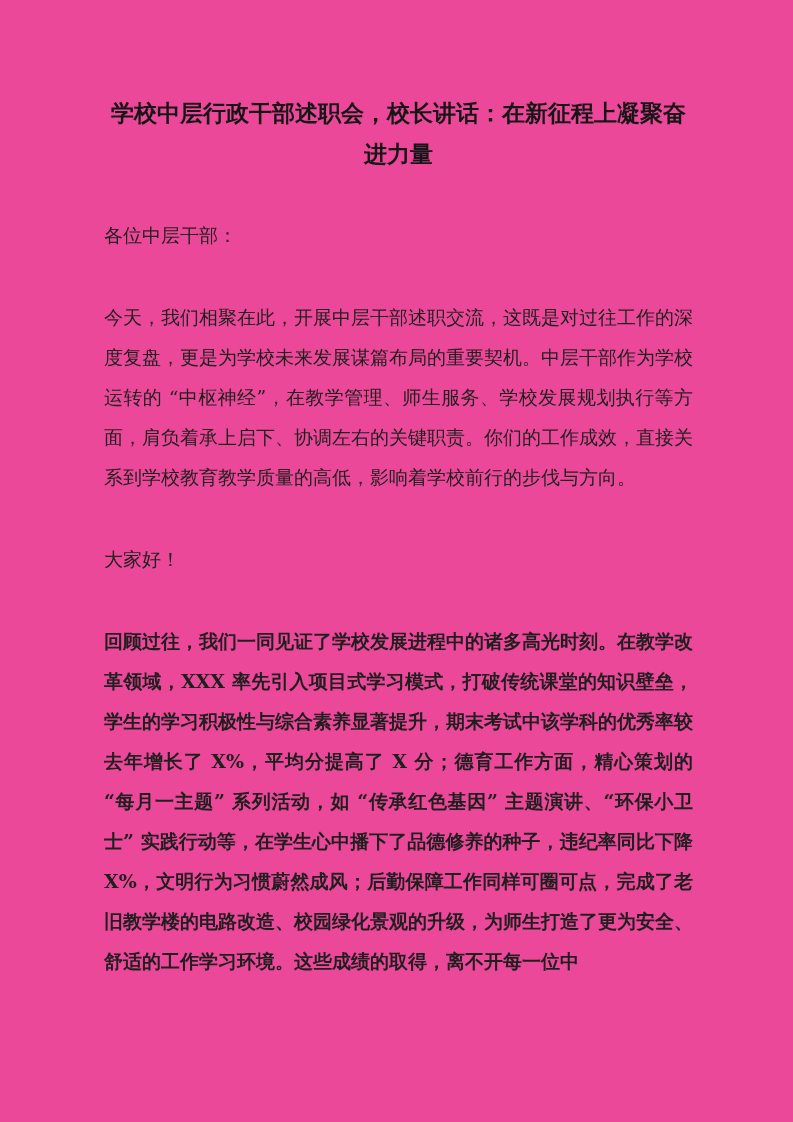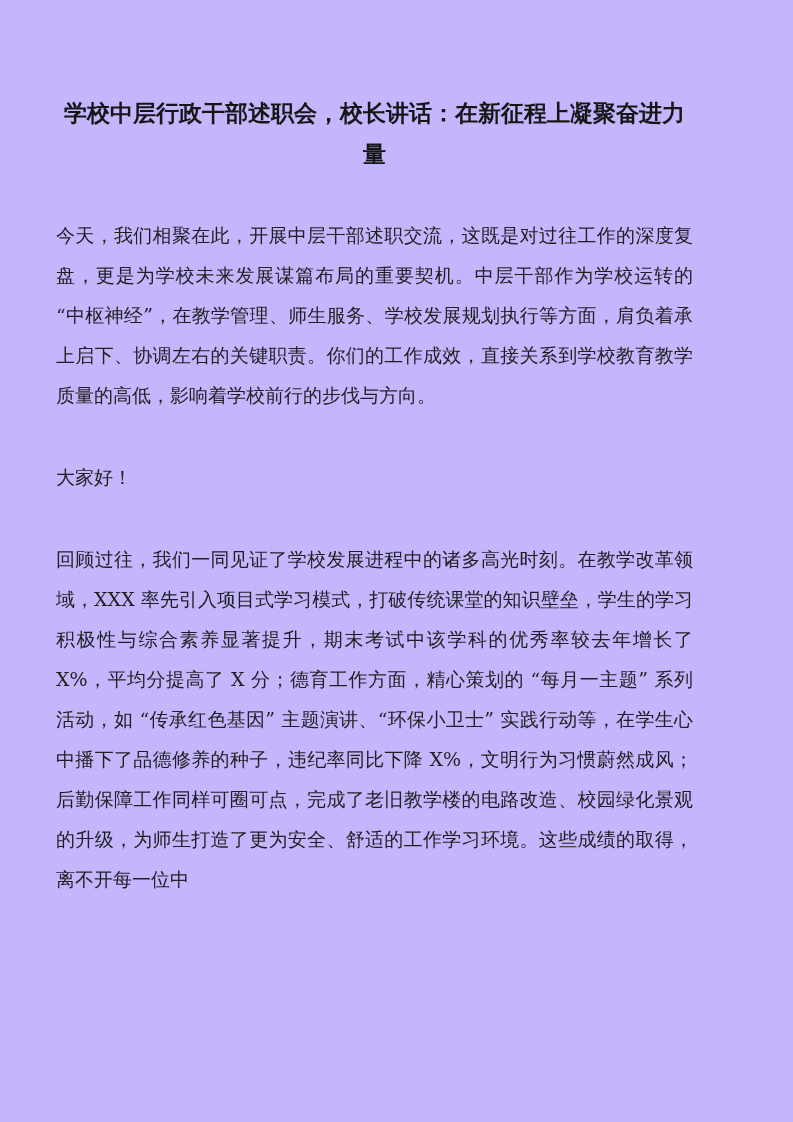--- a/index.html
+++ b/index.html
@@ -9,23 +9,23 @@
   }
   body {
     width: 793px;
     height: 1122px;
     overflow: hidden;
   }
   .page {
     box-sizing: border-box;
     width: 793px;
     height: 1122px;
-    background: #c4b5fd;
+    background: #ec4899;
     color: #1f1f1f;
-    padding: 92px 100px 0 56px;
+    padding: 92px 100px 0 104px;
     overflow: hidden;
     font-family: "DejaVu Serif", "Liberation Serif", serif;
   }
   .doc-title {
     font-size: 23px;
     line-height: 41px;
     font-weight: 700;
     text-align: center;
     color: #161616;
     margin: 0 0 41px 0;
@@ -33,27 +33,29 @@
   .para {
     font-size: 19px;
     line-height: 40px;
     margin: 0 0 42px 0;
     text-align: justify;
     text-justify: inter-ideograph;
     word-break: break-all;
   }
   .para:last-child {
     margin-bottom: 0;
+    font-weight: bold;
   }
 </style>
 </head>
 <body>
 
 <div class="page">
   <h1 class="doc-title">学校中层行政干部述职会，校长讲话：在新征程上凝聚奋进力量</h1>
 
+  <p class="para">各位中层干部：</p>
 
   <p class="para">今天，我们相聚在此，开展中层干部述职交流，这既是对过往工作的深度复盘，更是为学校未来发展谋篇布局的重要契机。中层干部作为学校运转的 “中枢神经”，在教学管理、师生服务、学校发展规划执行等方面，肩负着承上启下、协调左右的关键职责。你们的工作成效，直接关系到学校教育教学质量的高低，影响着学校前行的步伐与方向。</p>
 
   <p class="para">大家好！</p>
 
   <p class="para">回顾过往，我们一同见证了学校发展进程中的诸多高光时刻。在教学改革领域，XXX 率先引入项目式学习模式，打破传统课堂的知识壁垒，学生的学习积极性与综合素养显著提升，期末考试中该学科的优秀率较去年增长了 X%，平均分提高了 X 分；德育工作方面，精心策划的 “每月一主题” 系列活动，如 “传承红色基因” 主题演讲、“环保小卫士” 实践行动等，在学生心中播下了品德修养的种子，违纪率同比下降 X%，文明行为习惯蔚然成风；后勤保障工作同样可圈可点，完成了老旧教学楼的电路改造、校园绿化景观的升级，为师生打造了更为安全、舒适的工作学习环境。这些成绩的取得，离不开每一位中</p>
 </div>
 
 </body></html>

